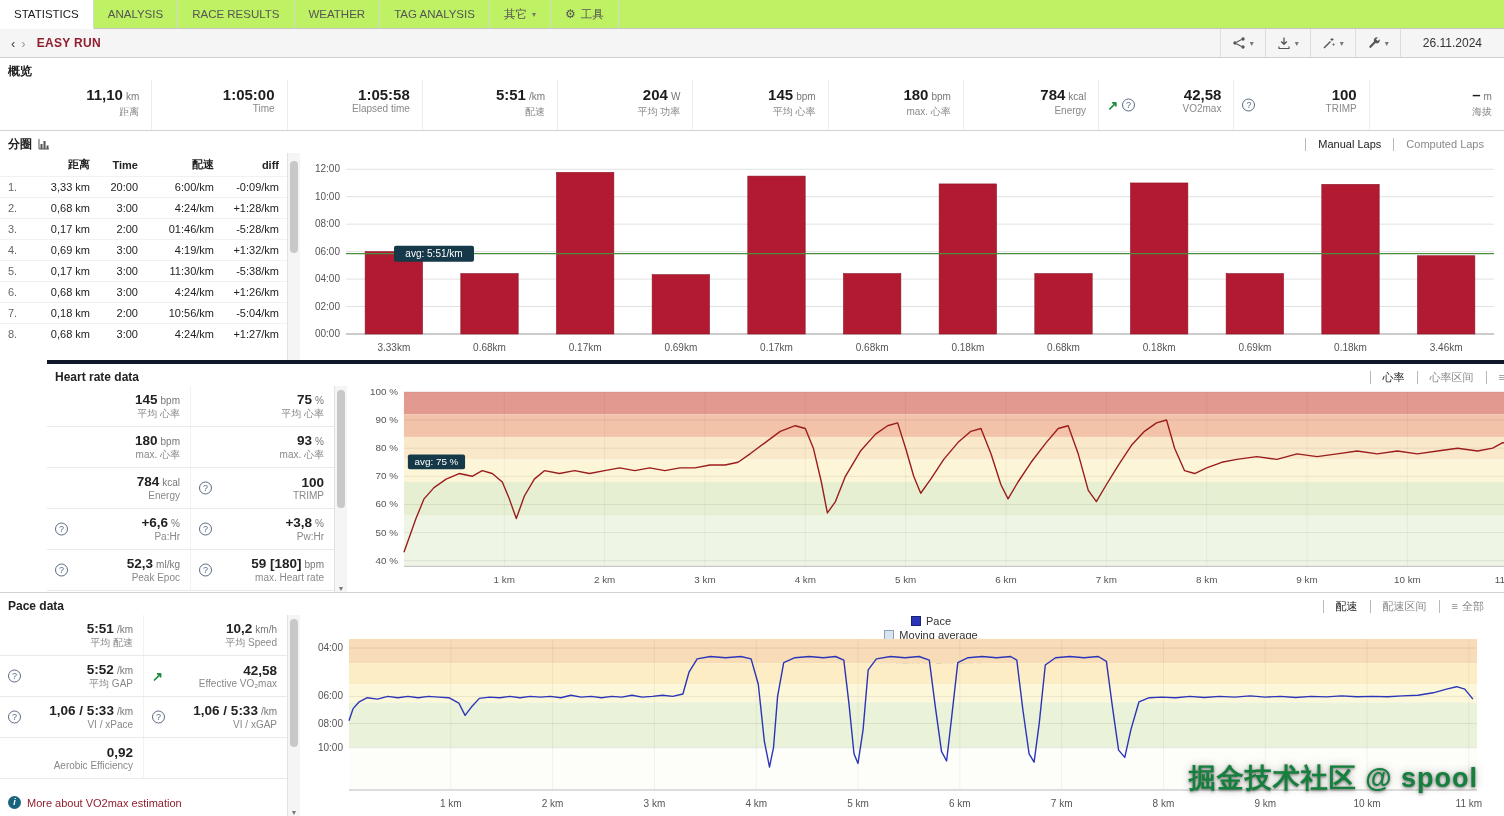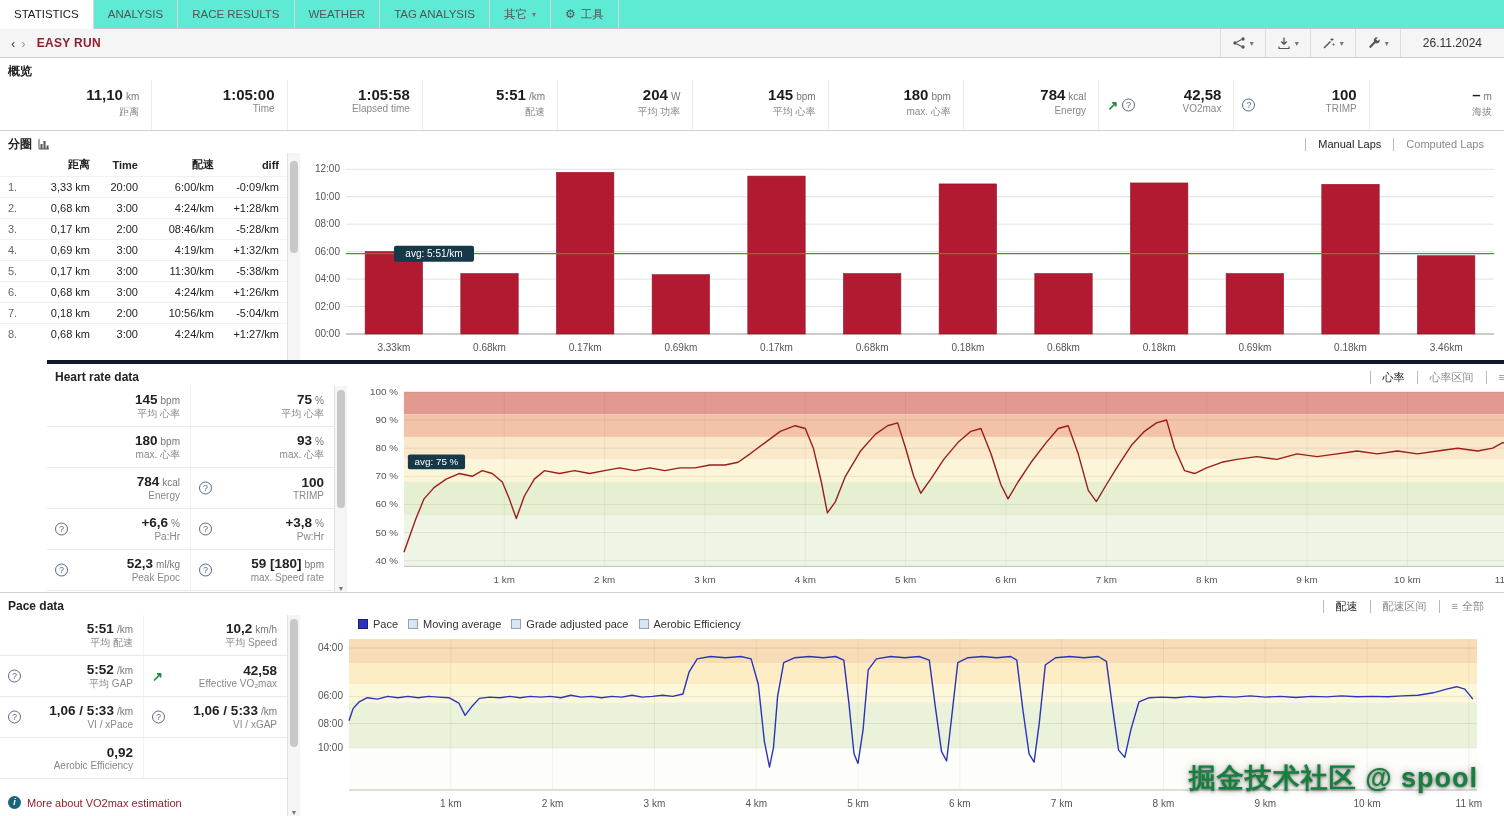--- a/index.html
+++ b/index.html
@@ -4,21 +4,21 @@
 <style>
   * { box-sizing: border-box; }
   html,body { margin:0; padding:0; }
   body {
     width:1504px; height:816px; overflow:hidden; background:#fff;
     font-family:"Liberation Sans", sans-serif; font-size:11px; color:#333;
   }
   .app { width:1504px; height:816px; position:relative; }
 
   
-  .topnav { display:flex; height:29px; background:#5eead4; align-items:stretch; }
+  .topnav { display:flex; height:29px; background:#bef264; align-items:stretch; }
   .topnav .tab {
     display:flex; align-items:center; gap:5px; padding:0 14px; font-size:11.5px;
     color:#555; border-right:1px solid #d6d6d6; border-bottom:1px solid #c4c4c4; cursor:pointer;
   }
   .topnav .tab.active { background:#fff; color:#1a1a1a; border-bottom:1px solid #fff; }
   .topnav .filler { flex:1; border-bottom:1px solid #c4c4c4; }
   .caret { font-size:8px; color:#777; }
   .gear { font-size:12px; color:#555; }
 
   
@@ -97,22 +97,22 @@
   .scell .lbl { font-size:10px; color:#888; line-height:12px; white-space:nowrap; }
 
   .vo2-link { margin-top:auto; display:flex; align-items:center; gap:6px;
     padding:5px 8px 7px; font-size:11px; color:#8f1e2e; cursor:pointer; white-space:nowrap; }
   .info-icon { width:13px; height:13px; border-radius:50%; background:#18637e; color:#fff;
     font-size:9px; font-style:italic; font-weight:bold; text-align:center; line-height:13px; flex:0 0 13px; }
 
   
   .chart { flex:1; min-width:0; height:100%; display:block; }
   .pace-right { flex:1; min-width:0; display:flex; flex-direction:column; position:relative; }
-  .legend { height:18px; display:flex; align-items:center; gap:10px; padding-left:58px;
-    font-size:11px; color:#333; }
+  .legend { height:18px; display:flex; align-items:center; gap:2px; padding-left:58px;
+    font-size:11px; color:#333;flex-direction:column; }
   .litem { display:flex; align-items:center; gap:5px; cursor:pointer; }
   .lbox { width:10px; height:10px; border:1px solid #8fa3bd; background:#d8e4f0; }
   .lbox.on { background:#2b35b8; border-color:#1a2170; }
   .pace-svg { flex:1; min-height:0; width:100%; display:block; }
   .watermark { position:absolute; right:26px; bottom:20px; font-size:27px; font-weight:bold;
     color:#15803d; letter-spacing:1px; pointer-events:none;
     text-shadow:0 1px 3px rgba(0,0,0,.5), 0 0 10px rgba(0,0,0,.28); }
   svg text { font-family:"Liberation Sans", sans-serif; }
 </style>
 </head>
@@ -294,21 +294,21 @@
                   <td class="idx">2.</td>
                   <td>0,68 km</td>
                   <td>3:00</td>
                   <td>4:24/km</td>
                   <td class="dg">+1:28/km</td>
                 </tr>
                 <tr>
                   <td class="idx">3.</td>
                   <td>0,17 km</td>
                   <td>2:00</td>
-                  <td>08:46/km</td>
+                  <td>01:46/km</td>
                   <td class="dr">-5:28/km</td>
                 </tr>
                 <tr>
                   <td class="idx">4.</td>
                   <td>0,69 km</td>
                   <td>3:00</td>
                   <td>4:19/km</td>
                   <td class="dg">+1:32/km</td>
                 </tr>
                 <tr>
@@ -466,21 +466,21 @@
                   <span class="badge">?</span>
                 </div>
                 <span class="v">52,3<span class="u">ml/kg</span></span>
                 <span class="lbl">Peak Epoc</span>
               </div>
               <div class="scell">
                 <div class="cell-icons">
                   <span class="badge">?</span>
                 </div>
                 <span class="v">59 [180]<span class="u">bpm</span></span>
-                <span class="lbl">max. Speed rate</span>
+                <span class="lbl">max. Heart rate</span>
               </div>
             </div>
           </div>
         <div class="vscroll">
             <div class="thumb" style="top:4px;height:118px"></div>
             <span class="down-arrow">▼</span>
           </div>
       </div>
       <svg class="chart" id="hr-chart" viewBox="0 0 1204 209">
           <rect x="49" y="6" width="1128" height="22.838709677419356" fill="#e29a90"></rect>

